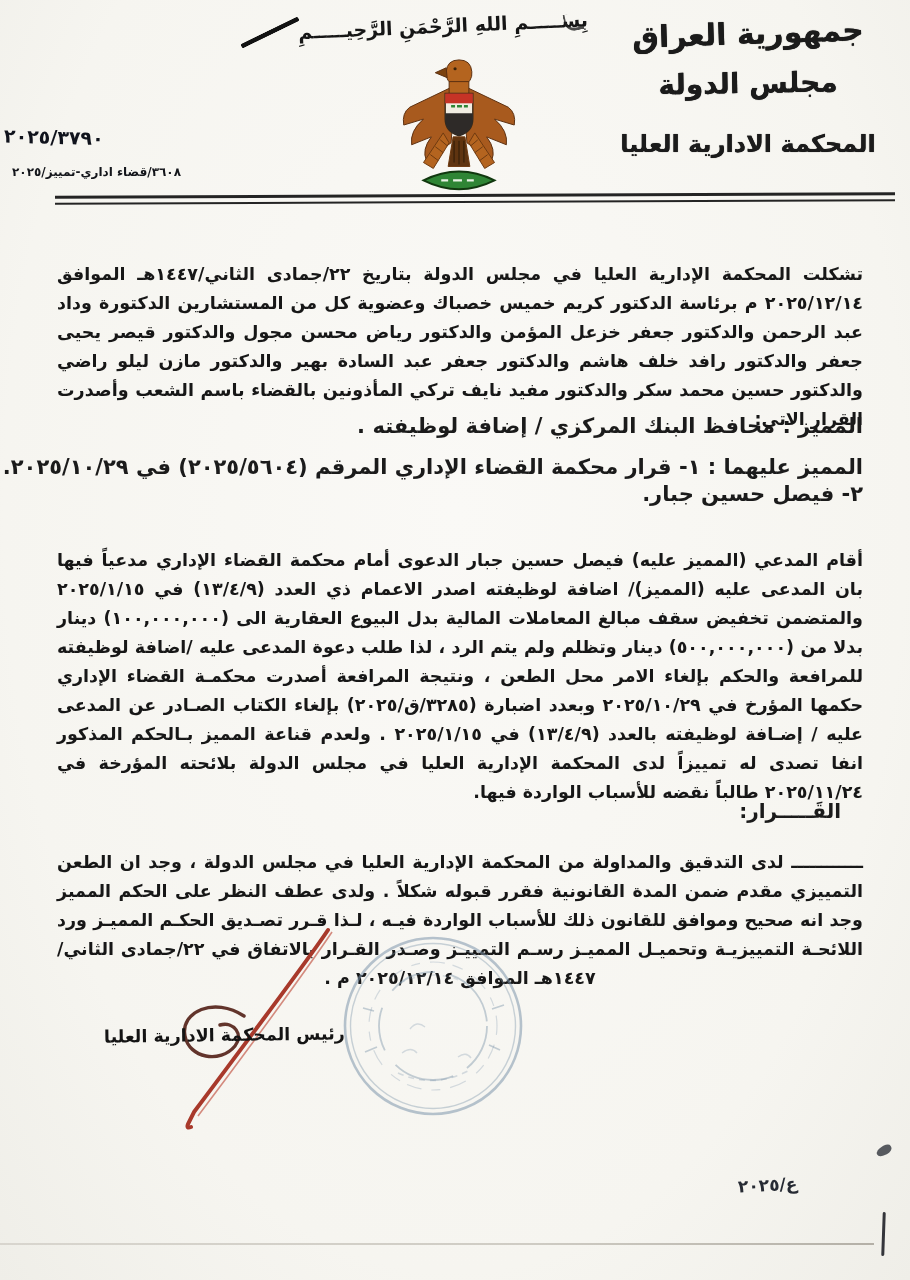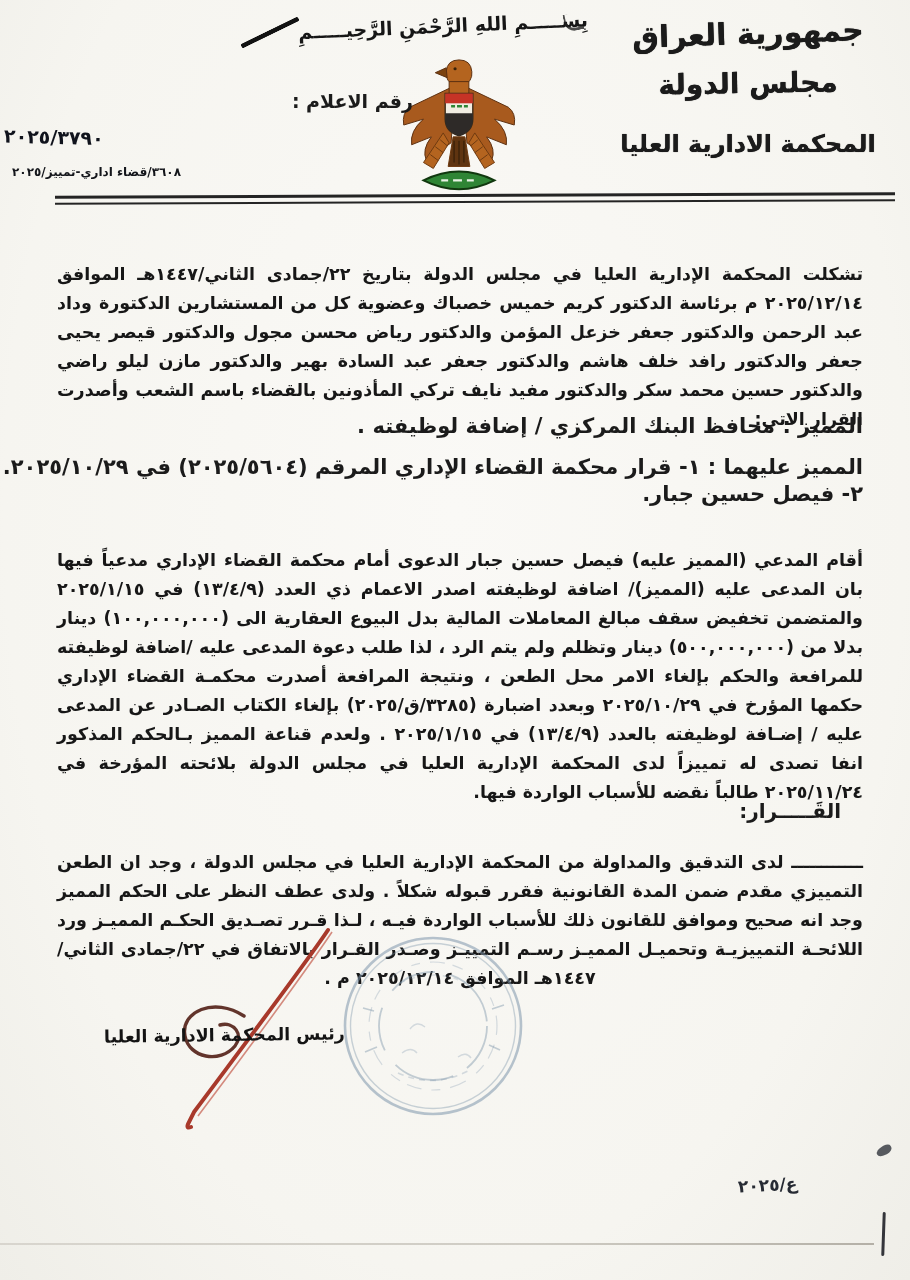--- a/index.html
+++ b/index.html
@@ -128,21 +128,20 @@
         <path d="M37,104 l8,6 M42,96 l8,6 M47,89 l7,6 M95,104 l-8,6 M90,96 l-8,6 M85,89 l-7,6" stroke="#6e3a10" fill="none"></path>
       </g>
       <g>
         <path d="M30,130 Q66,112 102,130 Q66,148 30,130 Z" fill="#2f8535" stroke="#11380f" stroke-width="2"></path>
         <path d="M48,130 h7 m5,0 h9 m5,0 h7" stroke="#e8f2e4" stroke-width="2.2" fill="none"></path>
       </g>
     </svg>
   </div>
 
   <div class="ref-labels">
-    <div>رقم الاعلام :</div>
   </div>
   <div class="i3lam-no">٢٠٢٥/٣٧٩٠</div>
   <div class="case-no">٣٦٠٨/قضاء اداري-تمييز/٢٠٢٥</div>
 
   <div class="header-divider"></div>
 
   <p class="para" id="p-formation">تشكلت المحكمة الإدارية العليا في مجلس الدولة بتاريخ ٢٢/جمادى الثاني/١٤٤٧هـ الموافق ٢٠٢٥/١٢/١٤ م برئاسة الدكتور كريم خميس خصباك وعضوية كل من المستشارين الدكتورة وداد عبد الرحمن والدكتور جعفر خزعل المؤمن والدكتور رياض محسن مجول والدكتور قيصر يحيى جعفر والدكتور رافد خلف هاشم والدكتور جعفر عبد السادة بهير والدكتور مازن ليلو راضي والدكتور حسين محمد سكر والدكتور مفيد نايف تركي المأذونين بالقضاء باسم الشعب وأصدرت القرار الاتي:</p>
 
   <div class="case-line" id="l-appellant">المميز : محافظ البنك المركزي / إضافة لوظيفته .</div>
   <div class="case-line" id="l-respondents">المميز عليهما : ١- قرار محكمة القضاء الإداري المرقم (٢٠٢٥/٥٦٠٤) في ٢٠٢٥/١٠/٢٩.</div>

